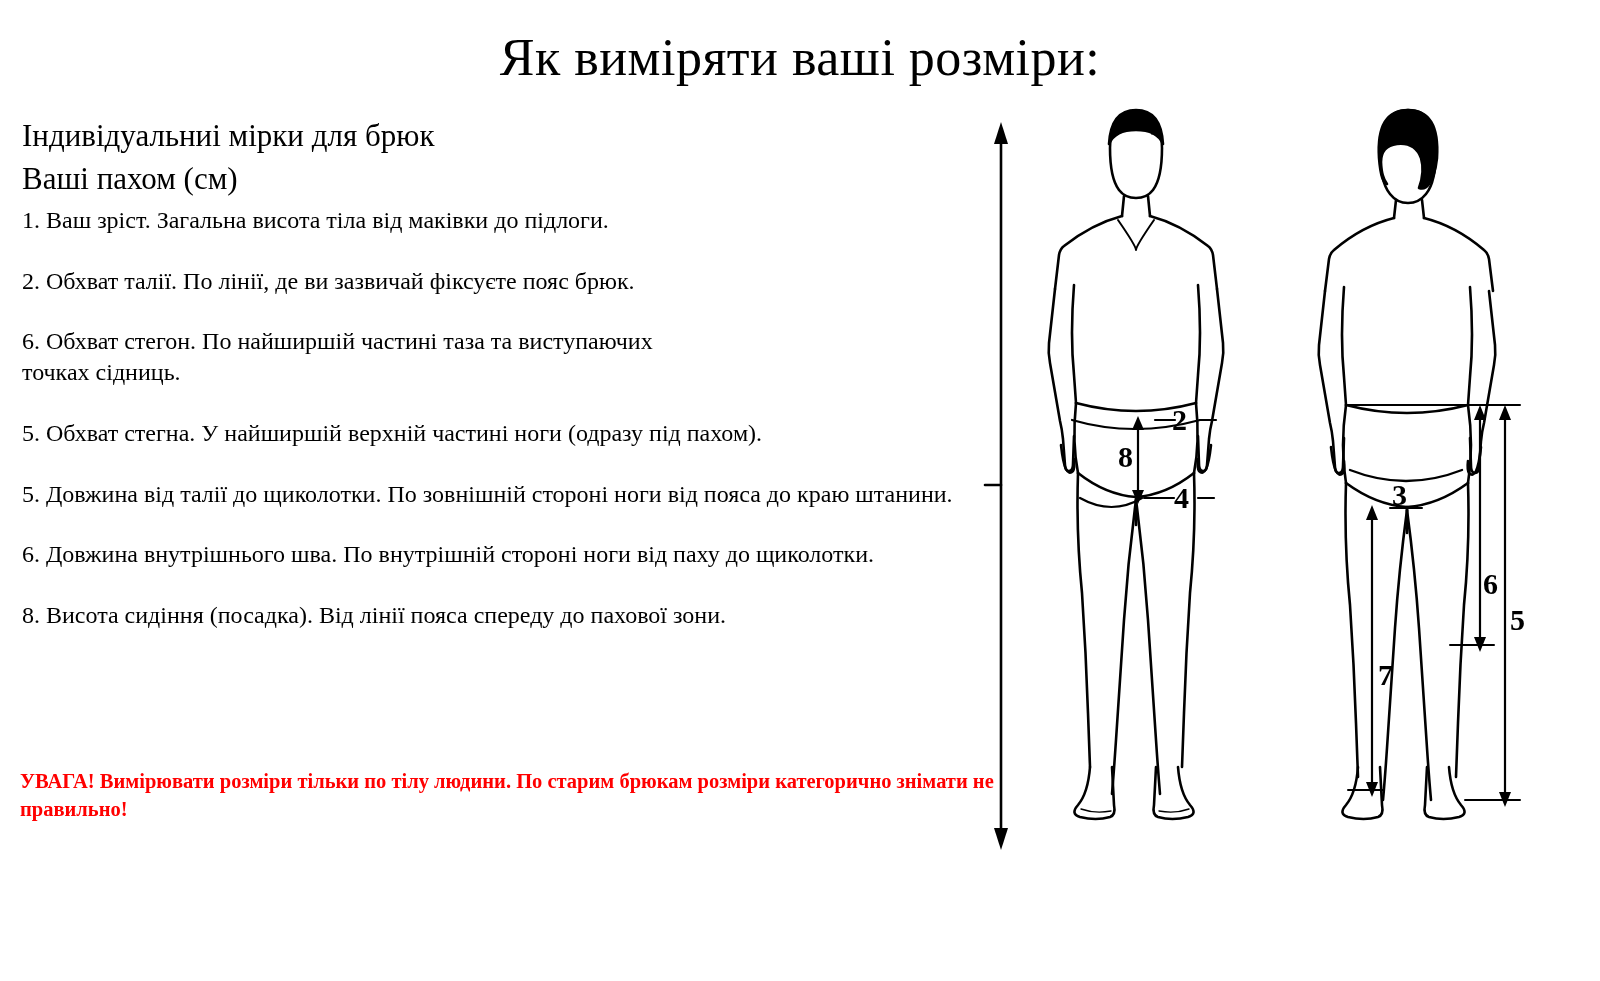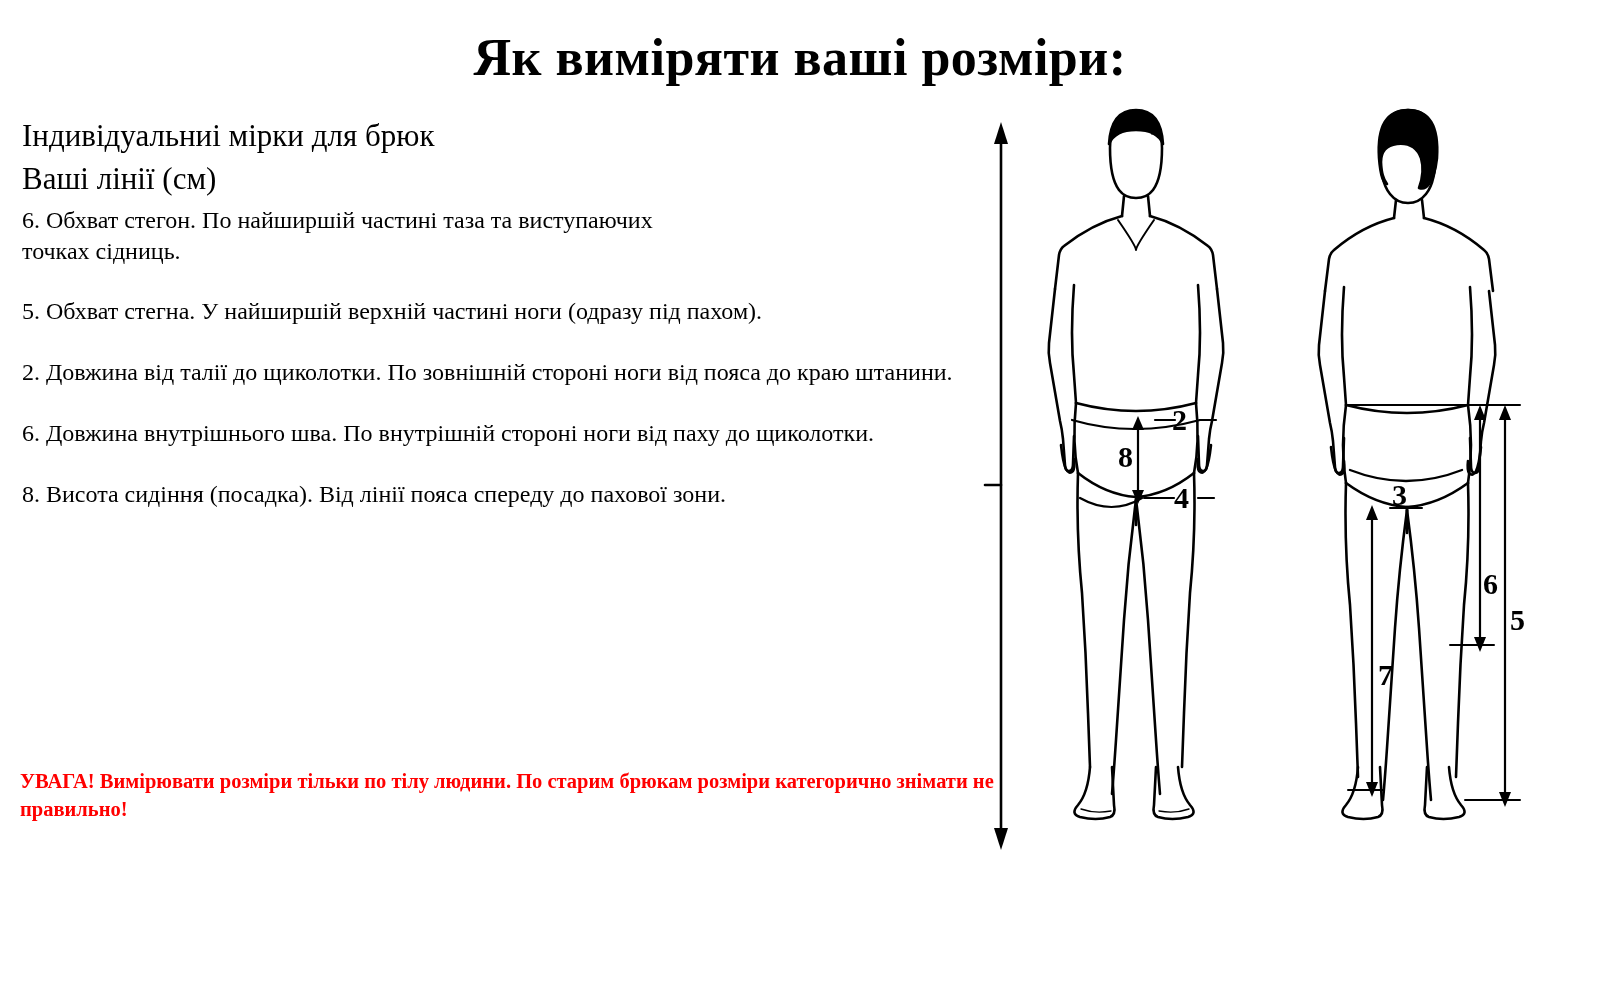--- a/index.html
+++ b/index.html
@@ -16,21 +16,21 @@
     font-family: "Liberation Serif", serif;
     color: #000000;
   }
   #title {
     position: absolute;
     top: 28px;
     left: 0;
     width: 1600px;
     text-align: center;
     font-family: "Liberation Serif", serif;
-    font-weight: bold;
+    font-weight: normal;
     font-size: 52px;
     letter-spacing: 0.5px;
   }
   #intro {
     position: absolute;
     left: 22px;
     top: 115px;
     font-size: 31px;
     line-height: 1.38;
     font-family: "Liberation Serif", serif;
@@ -77,28 +77,30 @@
 </style>
 </head>
 <body>
 
 <div id="page">
 
   <div id="title">Як виміряти ваші розміри:</div>
 
   <div id="intro">
     <div>Індивідуальниі мірки для брюк</div>
-    <div>Ваші лінії (см)</div>
+    <div>Ваші пахом (см)</div>
   </div>
 
   <div id="list">
+    <div class="item">1.  Ваш зріст. Загальна висота тіла від маківки до підлоги.</div>
+    <div class="item">2. Обхват талії. По лінії, де ви зазвичай фіксуєте пояс брюк.</div>
     <div class="item">6. Обхват стегон. По найширшій частині таза та виступаючих
  точках сідниць.</div>
     <div class="item">5. Обхват стегна. У найширшій верхній частині ноги (одразу під пахом).</div>
-    <div class="item">2. Довжина від талії до щиколотки. По зовнішній стороні ноги від пояса до краю штанини.</div>
+    <div class="item">5. Довжина від талії до щиколотки. По зовнішній стороні ноги від пояса до краю штанини.</div>
     <div class="item">6. Довжина внутрішнього шва. По внутрішній стороні ноги від паху до щиколотки.</div>
     <div class="item">8. Висота сидіння (посадка). Від лінії пояса спереду до пахової зони.</div>
   </div>
 
   <div id="warning">УВАГА!  Вимірювати розміри тільки по тілу людини. По старим брюкам розміри категорично знімати не правильно!</div>
 
   <div id="figures">
 
     <svg width="620" height="790" viewBox="0 0 620 790">
       <g fill="none" stroke="#000" stroke-width="2.6" stroke-linejoin="round" stroke-linecap="round">

